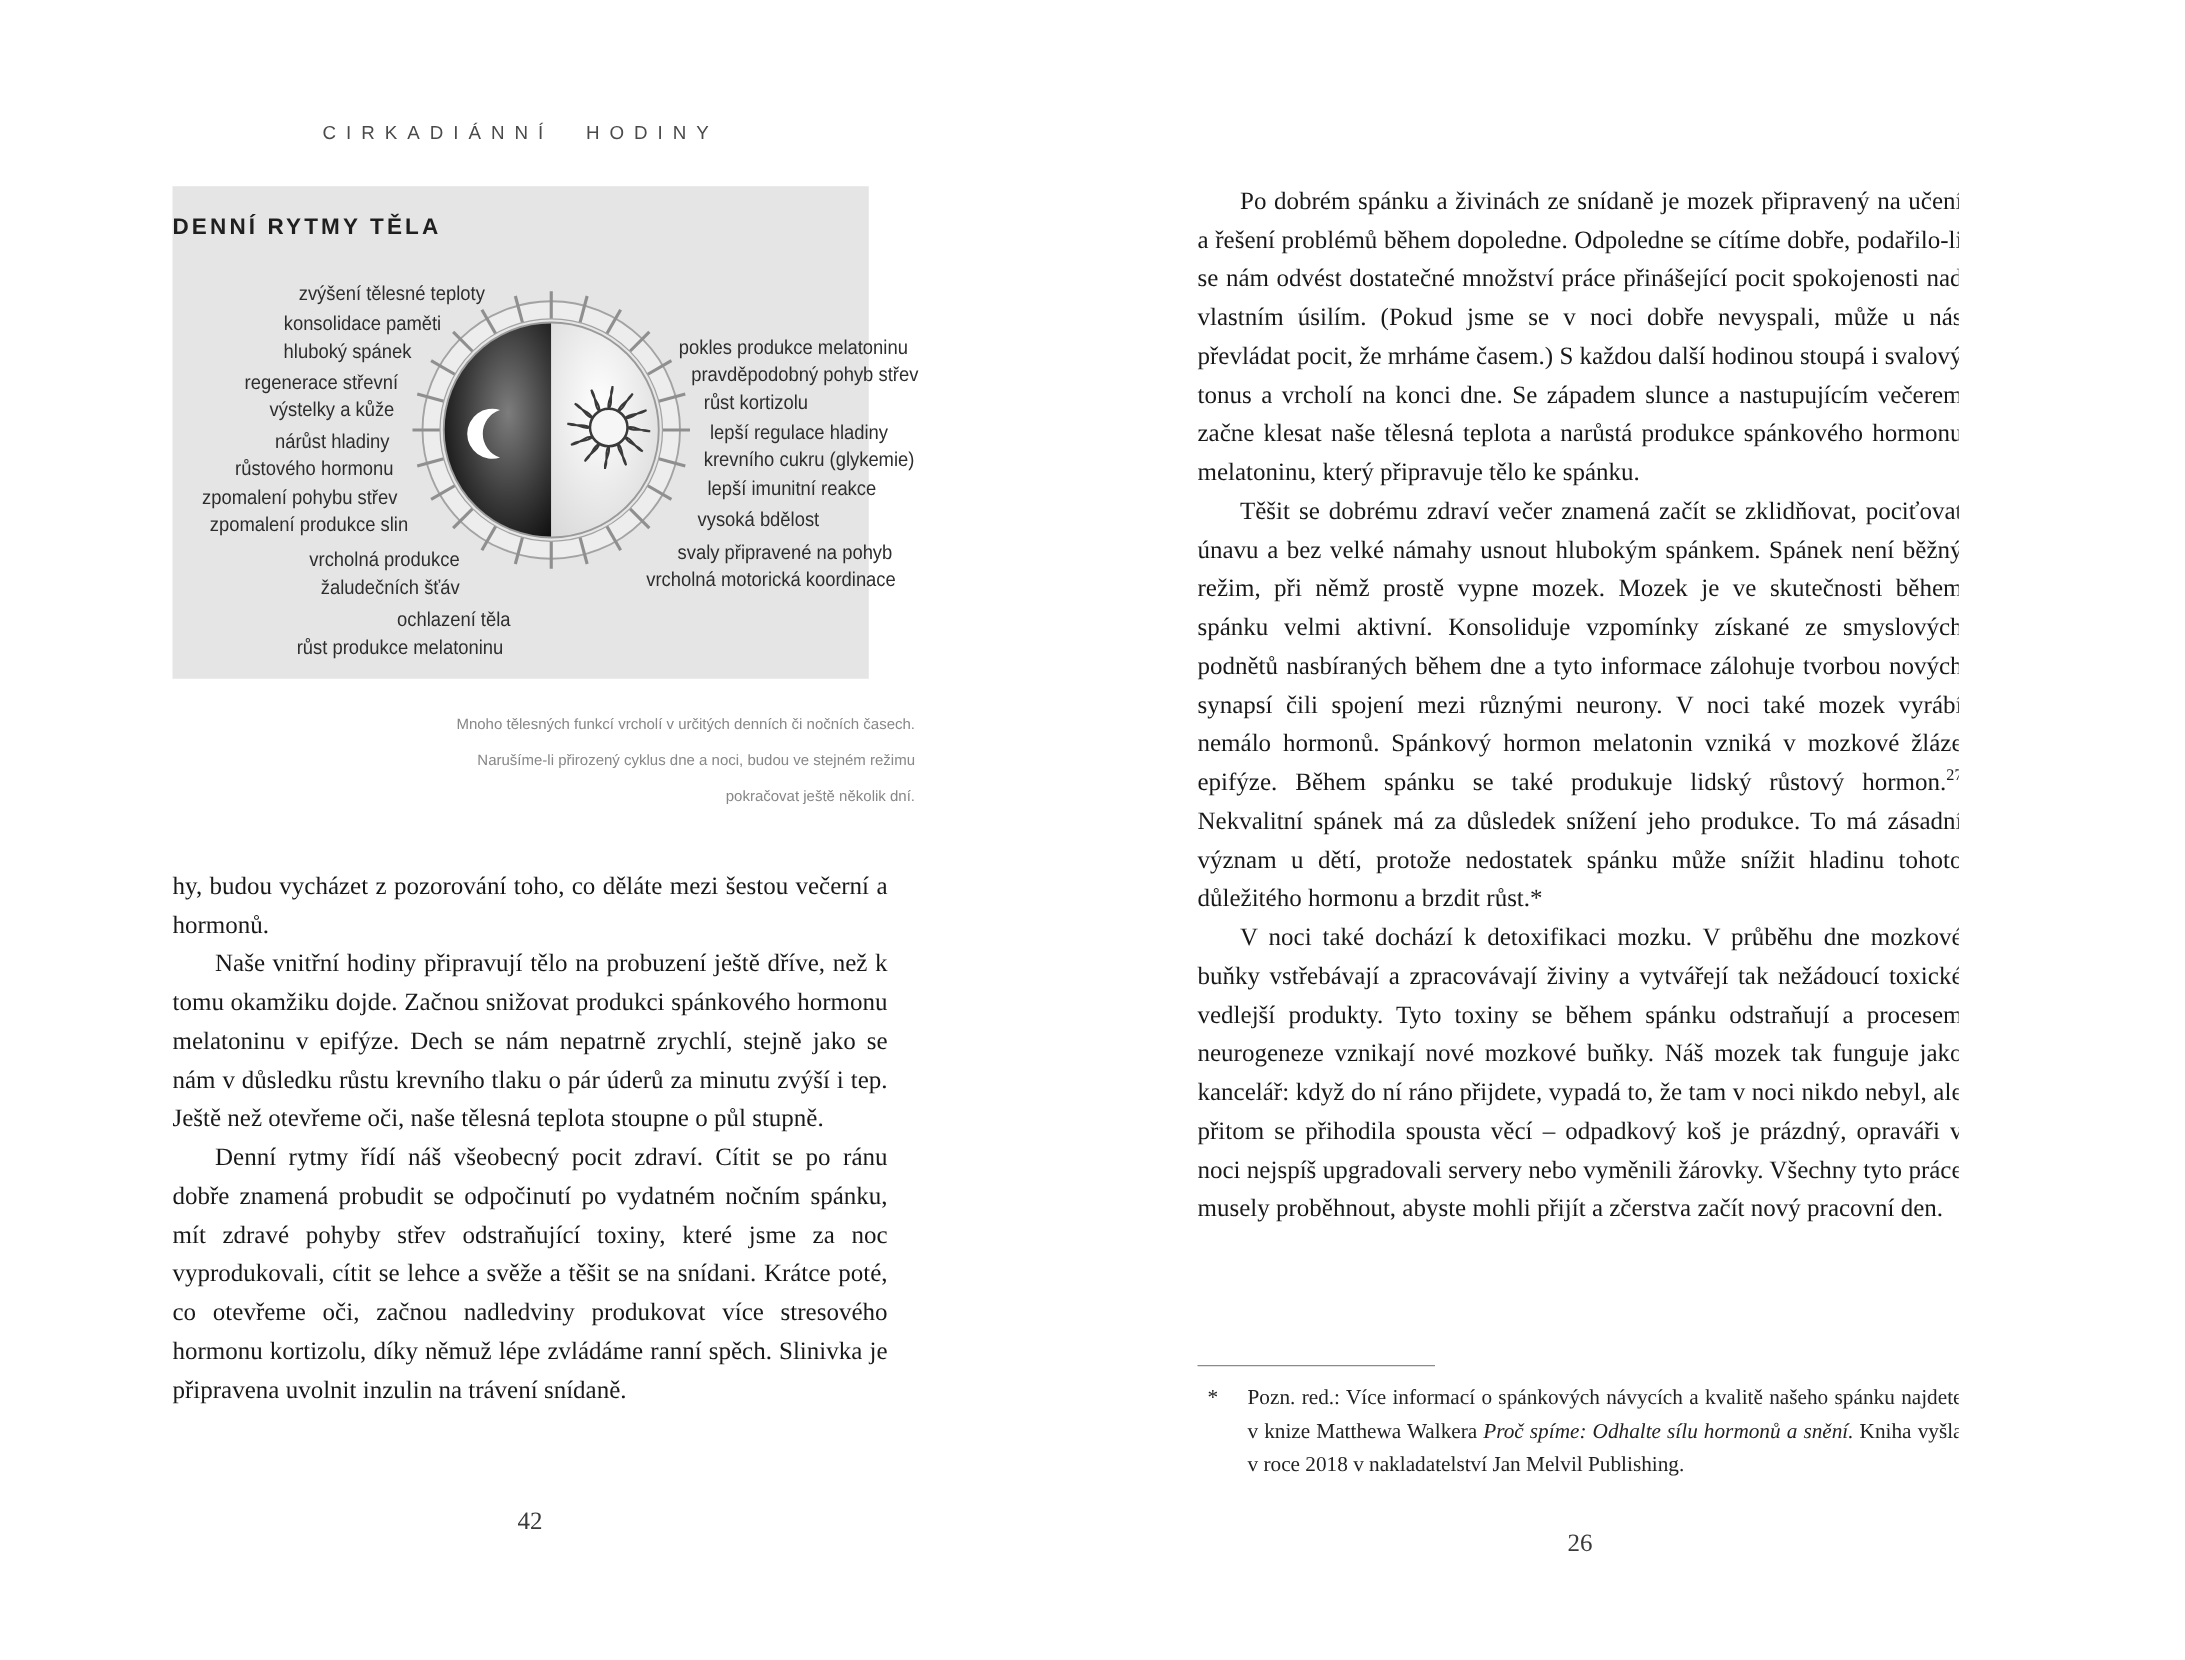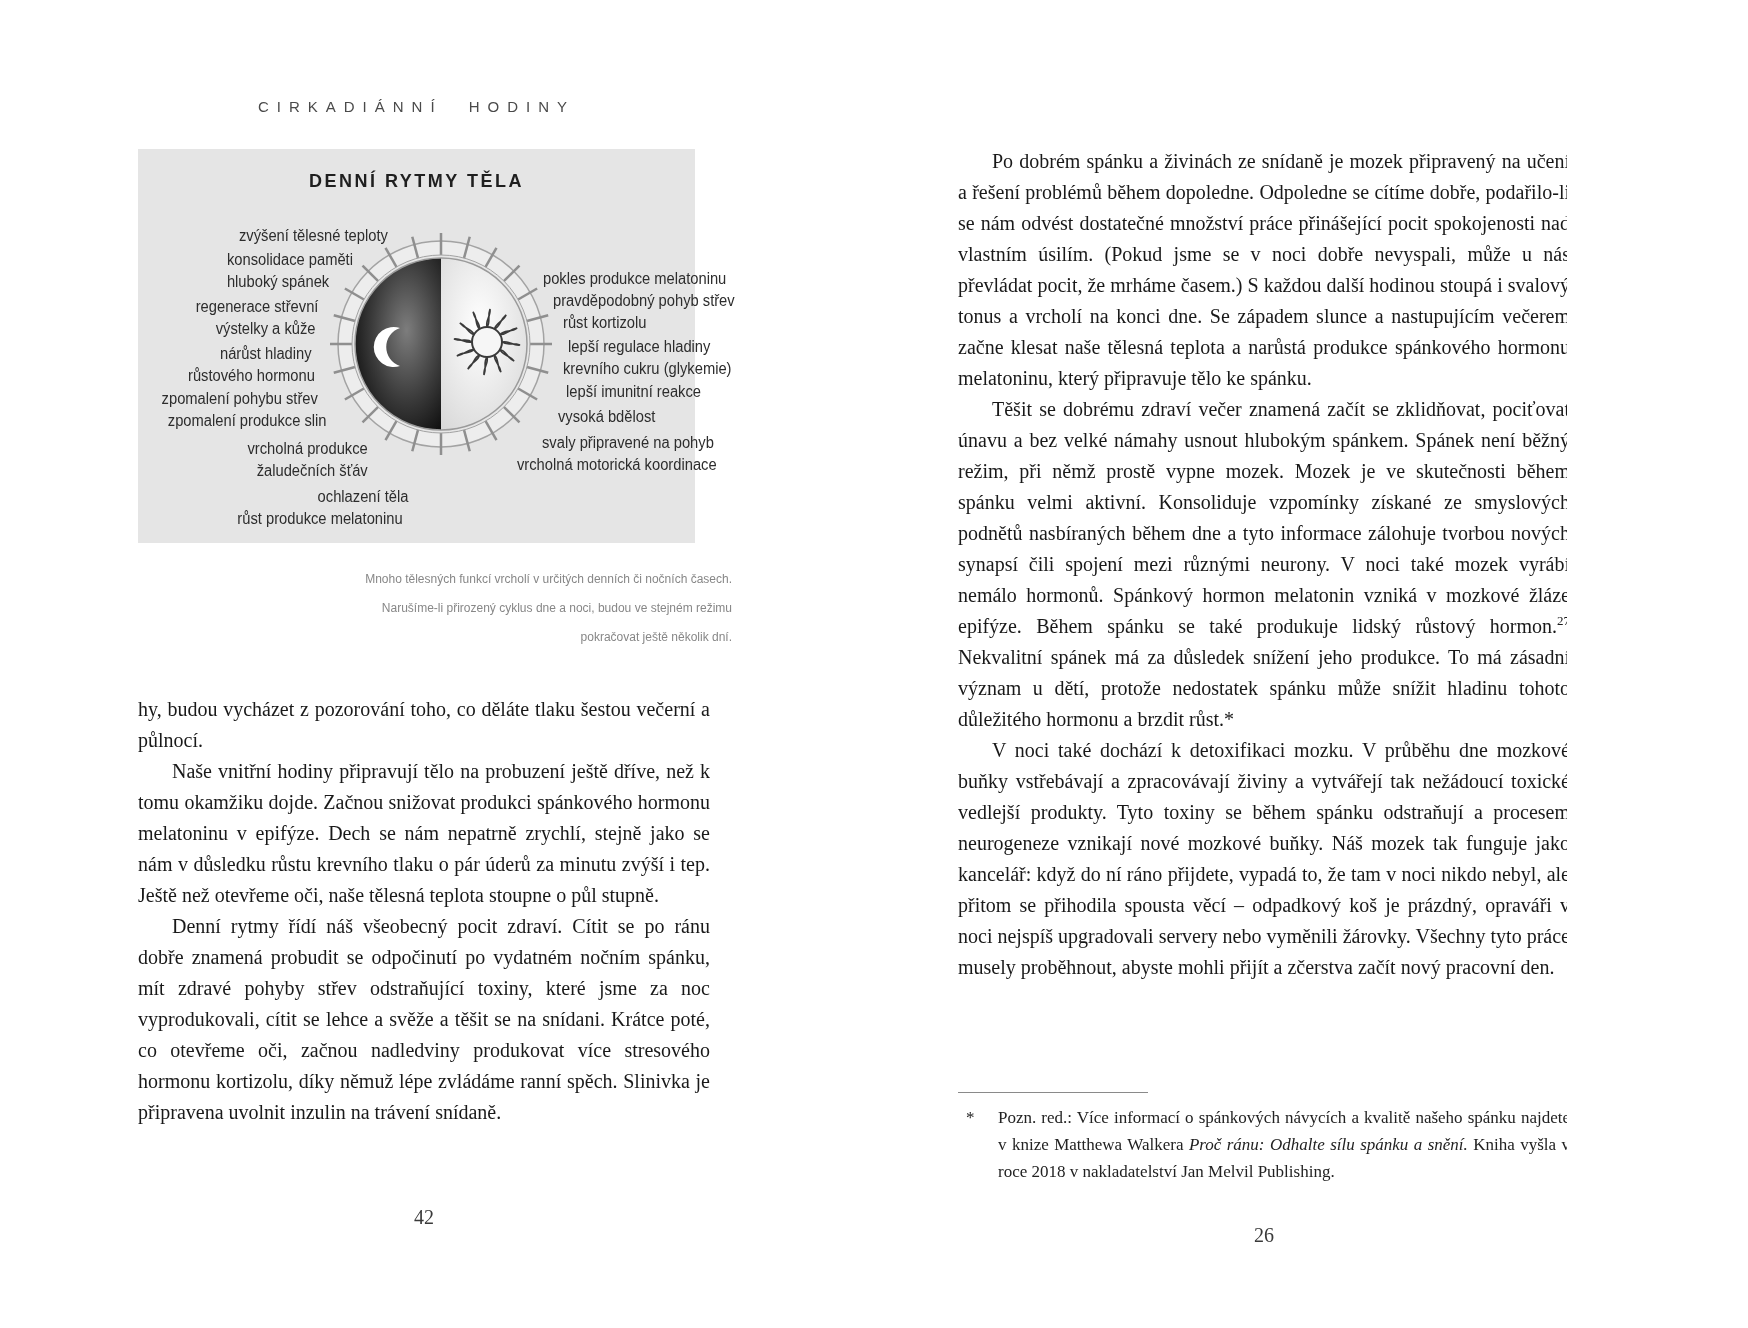--- a/index.html
+++ b/index.html
@@ -1,21 +1,21 @@
 <!DOCTYPE html>
 <html><head>
 <meta charset="utf-8">
 <style>
   html,body{margin:0;padding:0;background:#ffffff;}
   .spread{position:relative;width:1567px;height:1328px;background:#ffffff;overflow:hidden;
           font-family:"Liberation Serif", serif;color:#191919;}
   .running-head{position:absolute;font-family:"Liberation Sans", sans-serif;font-size:15px;
                 letter-spacing:8px;word-spacing:14px;color:#4a4a4a;text-align:center;}
   .fig{position:absolute;margin:0;background:#e5e5e5;}
-  .fig-title{position:absolute;left:0;top:22px;width:100%;text-align:center;
+  .fig-title{position:absolute;left:0;top:22px;width:100%;
              font-family:"Liberation Sans", sans-serif;font-weight:bold;font-size:18px;
              letter-spacing:2.5px;color:#1f1f1f;}
   .fig-label{position:absolute;font-family:"Liberation Sans", sans-serif;font-size:16px;
              color:#2d2d2d;white-space:nowrap;}
   .fl{transform:scaleX(.92);transform-origin:100% 50%;text-align:right;}
   .fr{transform:scaleX(.92);transform-origin:0 50%;}
   .fb{transform:translateX(-50%) scaleX(.92);}
   .clock{position:absolute;}
   .caption{position:absolute;font-family:"Liberation Sans", sans-serif;font-size:12px;
            line-height:29px;color:#878787;text-align:right;}
@@ -129,40 +129,40 @@
     <span class="fig-label fr" style="top:307px;left:379px;">vrcholná motorická koordinace</span>
   </figure>
 
   <div class="caption" style="left:112px;top:565px;width:620px;">
     <div>Mnoho tělesných funkcí vrcholí v určitých denních či nočních časech.</div>
     <div>Narušíme-li přirozený cyklus dne a noci, budou ve stejném režimu</div>
     <div>pokračovat ještě několik dní.</div>
   </div>
 
   <div class="body-col" style="left:138px;top:694px;width:572px;">
-    <p class="par">hy, budou vycházet z pozorování toho, co děláte tlaku šestou večerní a půlnocí.</p>
+    <p class="par">hy, budou vycházet z pozorování toho, co děláte mezi šestou večerní a hormonů.</p>
     <p class="par indent">Naše vnitřní hodiny připravují tělo na probuzení ještě dříve, než k tomu okamžiku dojde. Začnou snižovat produkci spánkového hormonu melatoninu v epifýze. Dech se nám nepatrně zrychlí, stejně jako se nám v důsledku růstu krevního tlaku o pár úderů za minutu zvýší i tep. Ještě než otevřeme oči, naše tělesná teplota stoupne o půl stupně.</p>
     <p class="par indent">Denní rytmy řídí náš všeobecný pocit zdraví. Cítit se po ránu dobře znamená probudit se odpočinutí po vydatném nočním spánku, mít zdravé pohyby střev odstraňující toxiny, které jsme za noc vyprodukovali, cítit se lehce a svěže a těšit se na snídani. Krátce poté, co otevřeme oči, začnou nadledviny produkovat více stresového hormonu kortizolu, díky němuž lépe zvládáme ranní spěch. Slinivka je připravena uvolnit inzulin na trávení snídaně.</p>
   </div>
 
   <div class="folio" style="left:138px;top:1206px;width:572px;">42</div>
 
 
   <div class="body-col" style="left:958px;top:146px;width:612px;">
     <p class="par indent">Po dobrém spánku a živinách ze snídaně je mozek připravený na učení a řešení problémů během dopoledne. Odpoledne se cítíme dobře, podařilo-li se nám odvést dostatečné množství práce přinášející pocit spokojenosti nad vlastním úsilím. (Pokud jsme se v noci dobře nevyspali, může u nás převládat pocit, že mrháme časem.) S každou další hodinou stoupá i svalový tonus a vrcholí na konci dne. Se západem slunce a nastupujícím večerem začne klesat naše tělesná teplota a narůstá produkce spánkového hormonu melatoninu, který připravuje tělo ke spánku.</p>
     <p class="par indent">
       <span>Těšit se dobrému zdraví večer znamená začít se zklidňovat, pociťovat únavu a bez velké námahy usnout hlubokým spánkem. Spánek není běžný režim, při němž prostě vypne mozek. Mozek je ve skutečnosti během spánku velmi aktivní. Konsoliduje vzpomínky získané ze smyslových podnětů nasbíraných během dne a tyto informace zálohuje tvorbou nových synapsí čili spojení mezi různými neurony. V noci také mozek vyrábí nemálo hormonů. Spánkový hormon melatonin vzniká v mozkové žláze epifýze. Během spánku se také produkuje lidský růstový hormon.</span><sup class="sup">27</sup><span> Nekvalitní spánek má za důsledek snížení jeho produkce. To má zásadní význam u dětí, protože nedostatek spánku může snížit hladinu tohoto důležitého hormonu a brzdit růst.*</span>
     </p>
     <p class="par indent">V noci také dochází k detoxifikaci mozku. V průběhu dne mozkové buňky vstřebávají a zpracovávají živiny a vytvářejí tak nežádoucí toxické vedlejší produkty. Tyto toxiny se během spánku odstraňují a procesem neurogeneze vznikají nové mozkové buňky. Náš mozek tak funguje jako kancelář: když do ní ráno přijdete, vypadá to, že tam v noci nikdo nebyl, ale přitom se přihodila spousta věcí – odpadkový koš je prázdný, opraváři v noci nejspíš upgradovali servery nebo vyměnili žárovky. Všechny tyto práce musely proběhnout, abyste mohli přijít a zčerstva začít nový pracovní den.</p>
   </div>
 
   <div class="footnote-rule" style="left:958px;top:1092px;width:190px;"></div>
 
   <div class="footnote" style="left:958px;top:1104px;width:612px;">
     <span class="fn-marker">*</span>
     <div class="fn-text">
-      <span>Pozn. red.: Více informací o spánkových návycích a kvalitě našeho spánku najdete v knize Matthewa Walkera </span><i>Proč ránu: Odhalte sílu spánku a snění.</i><span> Kniha vyšla v roce 2018 v nakladatelství Jan Melvil Publishing.</span>
+      <span>Pozn. red.: Více informací o spánkových návycích a kvalitě našeho spánku najdete v knize Matthewa Walkera </span><i>Proč spíme: Odhalte sílu hormonů a snění.</i><span> Kniha vyšla v roce 2018 v nakladatelství Jan Melvil Publishing.</span>
     </div>
   </div>
 
   <div class="folio" style="left:958px;top:1224px;width:612px;">26</div>
 
 </div>
 
 </body></html>

